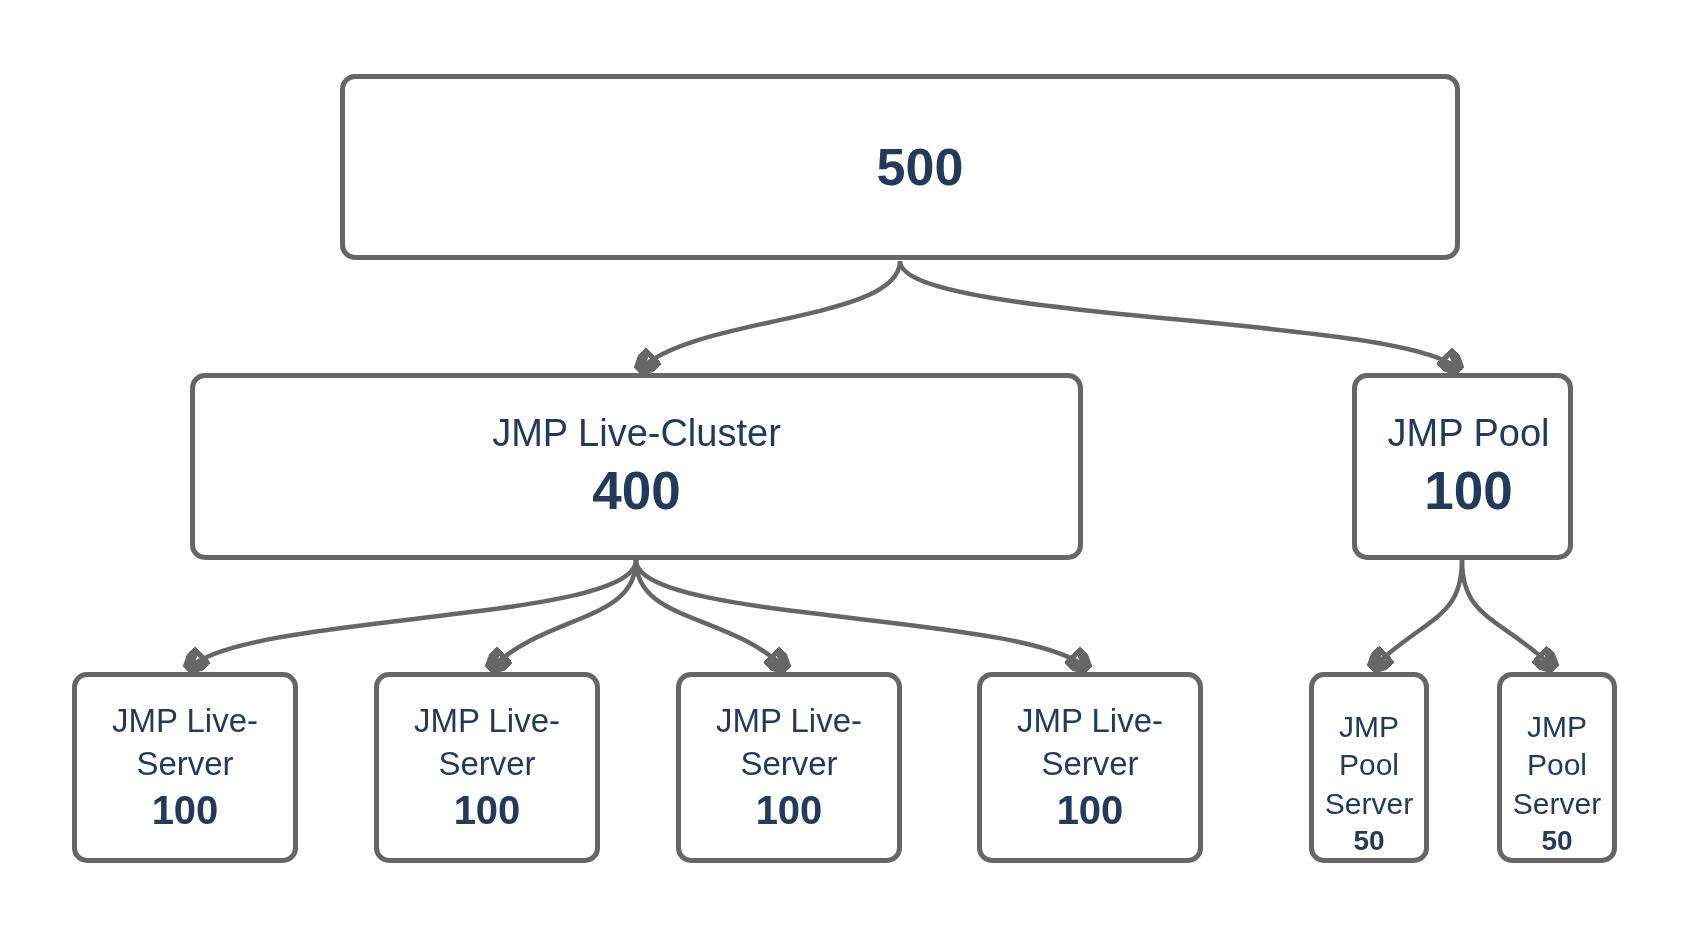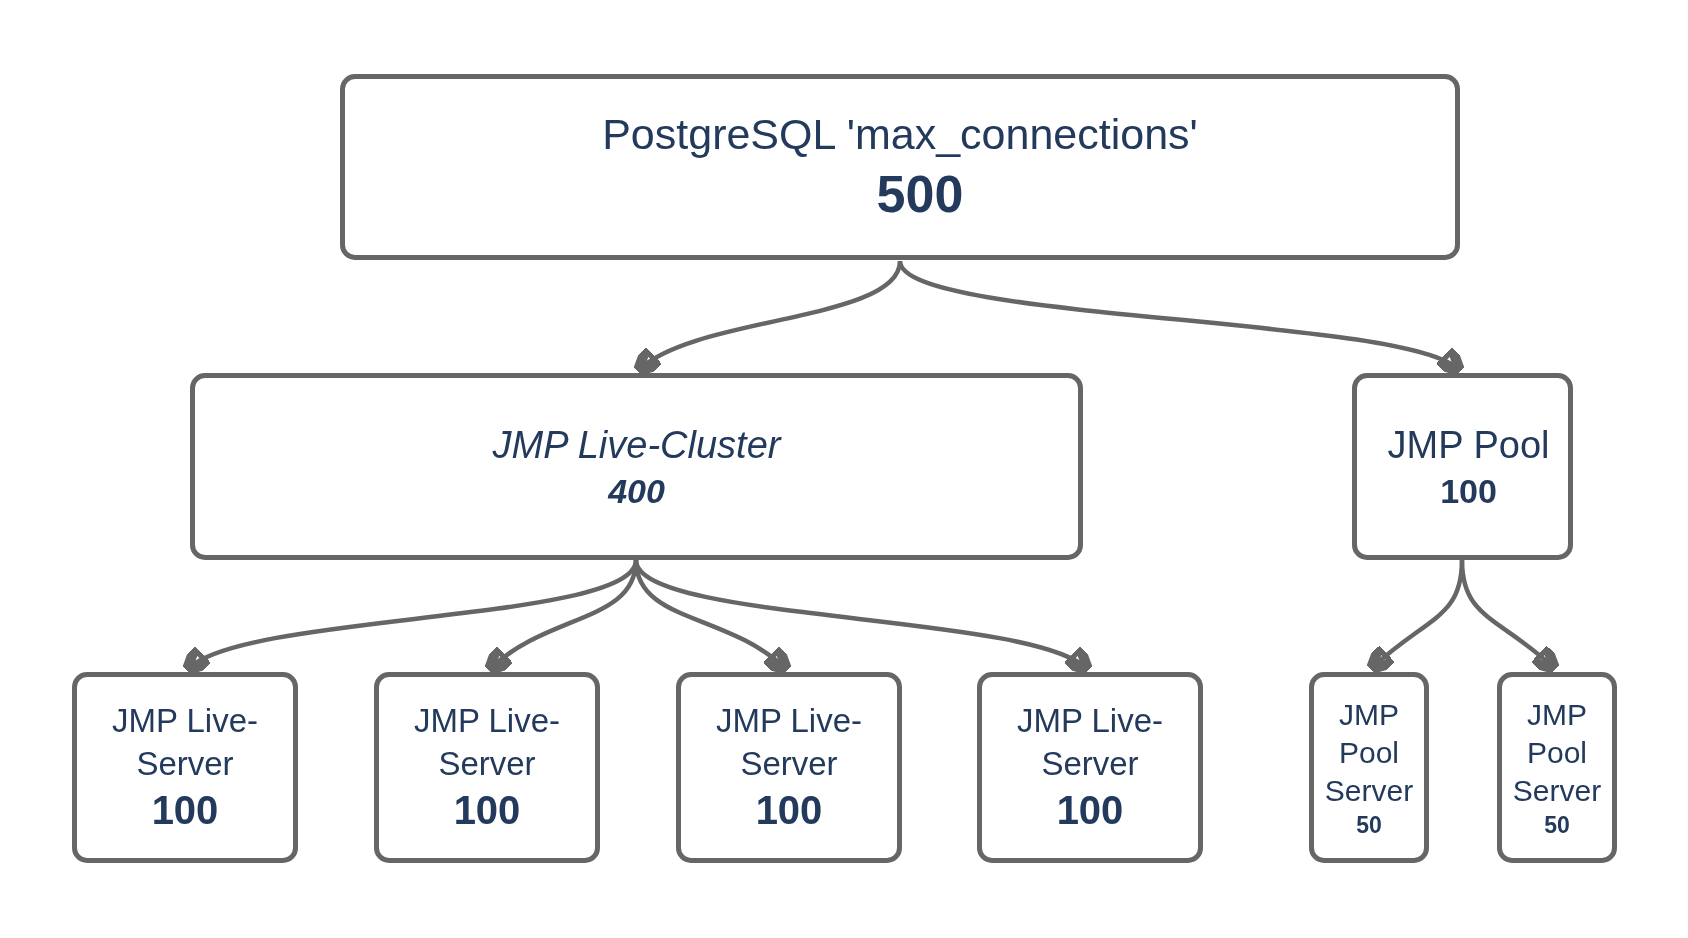--- a/index.html
+++ b/index.html
@@ -35,36 +35,36 @@
     color: #233a5c;
   }
   .node .label { font-weight: 400; line-height: 1.28; }
   .node .value { font-weight: 700; line-height: 1.25; }
 
   
   .node-root   { left: 340px; top: 74px;  width: 1120px; height: 186px; }
   .node-root .label { font-size: 43px; }
   .node-root .value { font-size: 52px; margin-left: 40px; }
 
-  .node-cluster{ left: 190px; top: 373px; width: 893px;  height: 187px; font-style: italic; }
+  .node-cluster{ left: 190px; top: 373px; width: 893px;  height: 187px; }
   .node-pool   { left: 1352px; top: 373px; width: 221px; height: 187px; padding-left: 12px; }
   .node-cluster .label, .node-pool .label { font-size: 38px; }
-  .node-cluster .value, .node-pool .value { font-size: 34px; }
+  .node-cluster .value, .node-pool .value { font-size: 53px; }
 
   .node-leaf   { top: 672px; width: 226px; height: 191px; padding: 16px 24px; }
   .node-leaf .label { font-size: 33px; }
   .node-leaf .value { font-size: 40px; }
   .node-live1 { left: 72px; }
   .node-live2 { left: 374px; }
   .node-live3 { left: 676px; }
   .node-live4 { left: 977px; }
 
-  .node-poolleaf { top: 672px; width: 120px; height: 191px; padding: 0 8px; }
+  .node-poolleaf { top: 672px; width: 120px; height: 191px; padding: 0 8px; justify-content: flex-end; }
   .node-poolleaf .label { font-size: 30px; }
-  .node-poolleaf .value { font-size: 23px; }
+  .node-poolleaf .value { font-size: 28px; }
   .node-pserver1 { left: 1309px; }
   .node-pserver2 { left: 1497px; }
 </style>
 </head>
 <body>
 
 <div class="canvas">
 
   <svg class="edges" width="1688" height="938" viewBox="0 0 1688 938">
     <defs>
@@ -76,21 +76,20 @@
     <path d="M900,261 C900,321 1402,316 1458,369" marker-end="url(#arrow)"></path>
     <path d="M636,560 C636,622 247,613 189,668" marker-end="url(#arrow)"></path>
     <path d="M636,560 C636,622 549,613 491,668" marker-end="url(#arrow)"></path>
     <path d="M636,560 C636,622 727,613 785,668" marker-end="url(#arrow)"></path>
     <path d="M636,560 C636,622 1028,613 1086,668" marker-end="url(#arrow)"></path>
     <path d="M1462,560 C1462,618 1427,617 1373,667" marker-end="url(#arrow)"></path>
     <path d="M1462,560 C1462,618 1499,617 1553,667" marker-end="url(#arrow)"></path>
   </svg>
 
   <div class="node node-root">
-    <div class="label">PostgreSQL 'max_connections'</div>
     <div class="value">500</div>
   </div>
 
   <div class="node node-cluster">
     <div class="label">JMP Live-Cluster</div>
     <div class="value">400</div>
   </div>
 
   <div class="node node-pool">
     <div class="label">JMP Pool</div>

